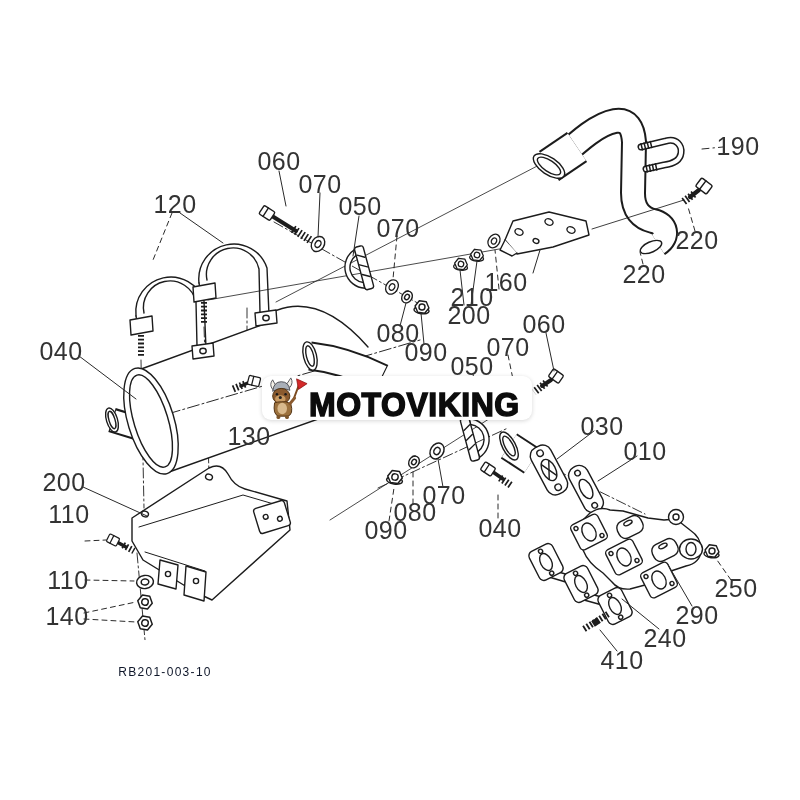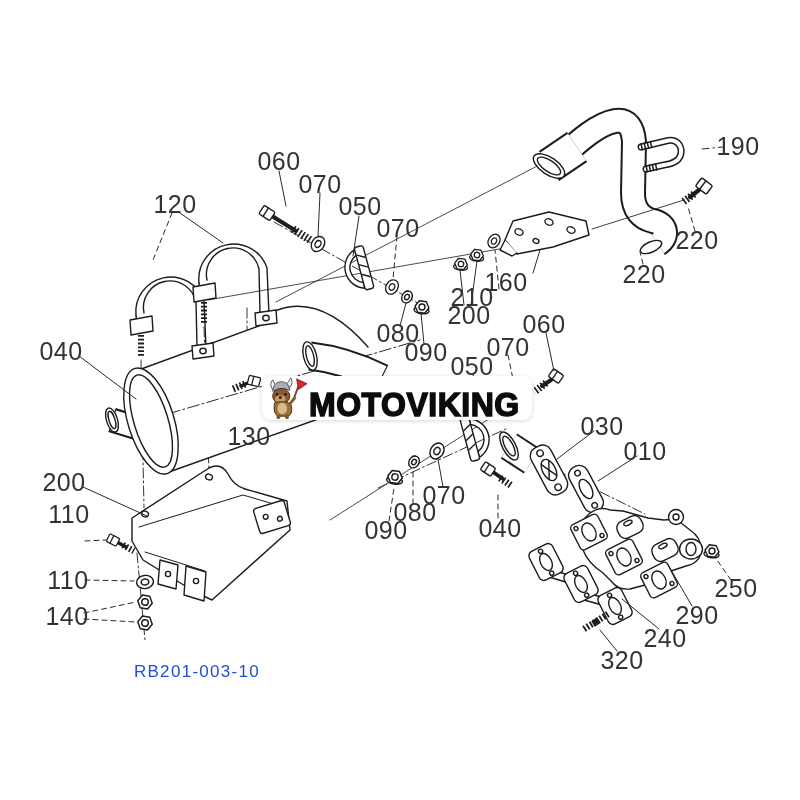--- a/index.html
+++ b/index.html
@@ -1,22 +1,22 @@
 <!DOCTYPE html>
 <html><head>
 <meta charset="utf-8">
 <style>
   html,body{margin:0;padding:0;background:#ffffff;}
   .stage{position:relative;width:800px;height:752px;background:#ffffff;overflow:hidden;
          font-family:"Liberation Sans",sans-serif;}
   .art{position:absolute;left:0;top:0;}
   .callout{position:absolute;transform:translate(-50%,-50%);font-size:25px;color:#333;
            letter-spacing:.5px;white-space:nowrap;line-height:1;}
-  .code{position:absolute;transform:translate(-50%,-50%);font-size:17px;color:#1d4ed8;
-        letter-spacing:1.3px;white-space:nowrap;margin-left:32px;}
+  .code{position:absolute;transform:translate(-50%,-50%);font-size:12px;color:#0f172a;
+        letter-spacing:1.3px;white-space:nowrap;}
   .wm{position:absolute;left:262px;top:376px;width:270px;height:44px;background:#fff;
       border-radius:9px;box-shadow:0 1px 4px rgba(0,0,0,.16);display:flex;align-items:flex-end;
       padding-left:3px;box-sizing:border-box;z-index:6;}
   .wm .brand{font-weight:bold;font-size:32px;color:#0c0c0c;-webkit-text-stroke:1.4px #0c0c0c;
       letter-spacing:.5px;line-height:1;transform:scaleY(1.05);}
 </style>
 </head>
 <body>
 
 <div class="stage">
@@ -341,21 +341,21 @@
 <div class="callout" style="left:508px;top:347px">070</div>
 <div class="callout" style="left:472px;top:366px">050</div>
 <div class="callout" style="left:602px;top:426px">030</div>
 <div class="callout" style="left:645px;top:451px">010</div>
 <div class="callout" style="left:444px;top:495px">070</div>
 <div class="callout" style="left:415px;top:512px">080</div>
 <div class="callout" style="left:386px;top:530px">090</div>
 <div class="callout" style="left:500px;top:528px">040</div>
 <div class="callout" style="left:697px;top:615px">290</div>
 <div class="callout" style="left:665px;top:638px">240</div>
-<div class="callout" style="left:622px;top:660px">320</div>
+<div class="callout" style="left:622px;top:660px">410</div>
 <div class="callout" style="left:736px;top:588px">250</div>
 
 <div class="code" style="left:165px;top:672px">RB201-003-10</div>
 
 <div class="wm">
   <svg width="44" height="44" viewBox="0 0 46 46">
     <line x1="30" y1="24" x2="36" y2="8" stroke="#7a4a1f" stroke-width="2"></line>
     <path d="M33,3 L44,8 L35,14 Z" fill="#d42a2a" stroke="#8a1111" stroke-width="0.8"></path>
     <path d="M8,14 Q4,9 8,4 Q10,9 13,11 Z" fill="#f3f0e8" stroke="#55555c" stroke-width="1"></path>
     <path d="M26,12 Q30,7 27,2 Q24,7 22,9 Z" fill="#f3f0e8" stroke="#55555c" stroke-width="1"></path>

